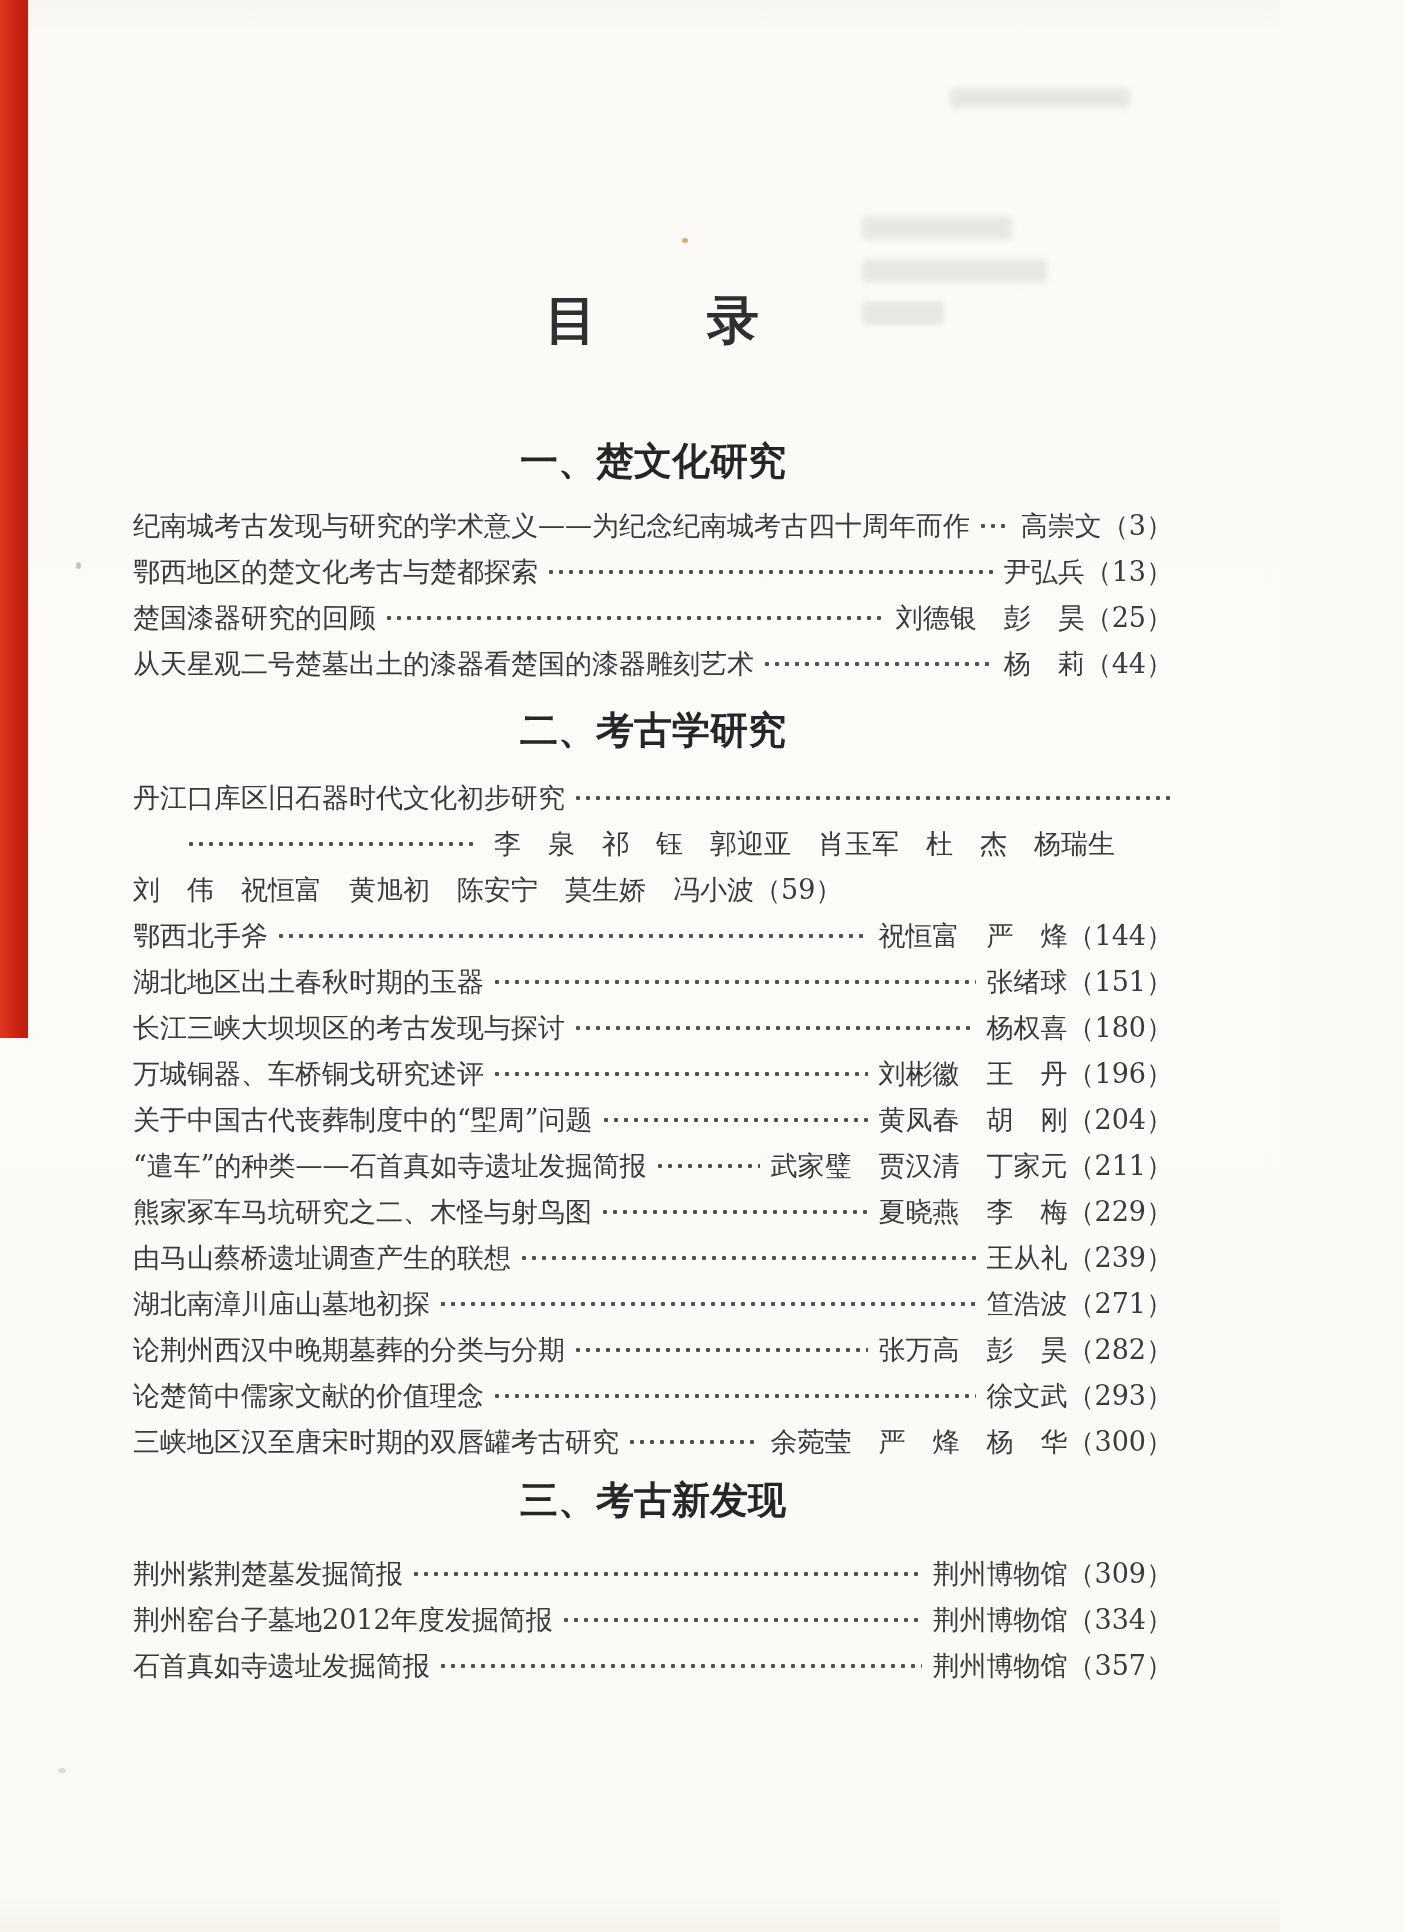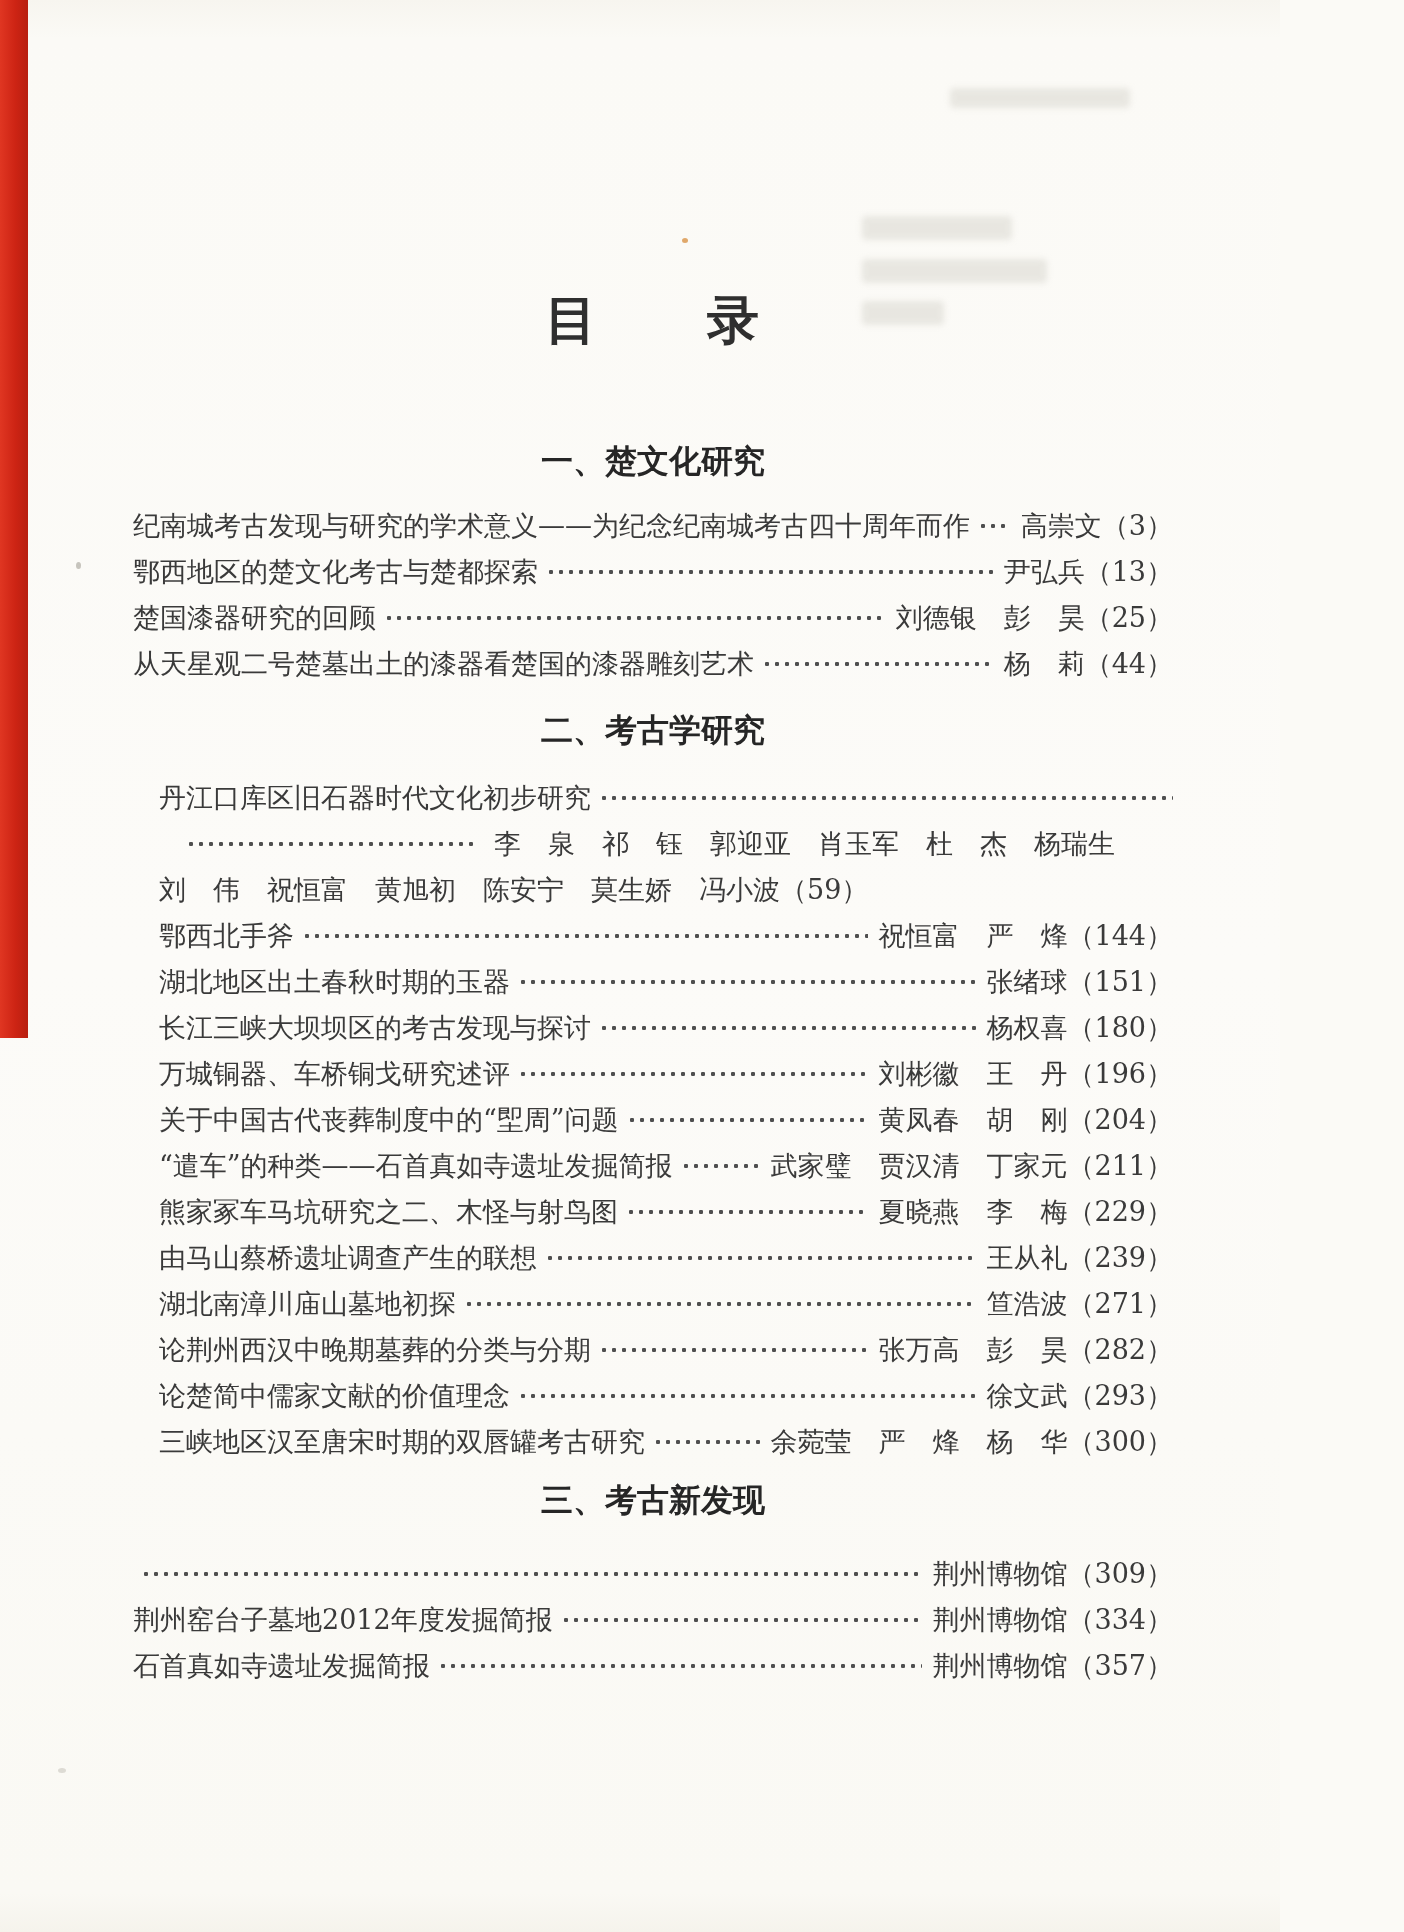--- a/index.html
+++ b/index.html
@@ -79,34 +79,34 @@
     font-size: 52px;
     line-height: 60px;
     font-weight: 700;
     color: #2f2f2f;
     white-space: pre;
     letter-spacing: 2px;
   }
   .sec-heading {
     margin: 0;
     text-align: center;
-    font-size: 32px;
+    font-size: 38px;
     line-height: 42px;
     font-weight: 700;
     color: #262626;
     font-family: "DejaVu Sans", "Liberation Sans", sans-serif;
     white-space: pre;
   }
   .sec-heading.h1 { margin-top: 90px; }
   .sec-heading.h2 { margin-top: 22px; }
   .sec-heading.h3 { margin-top: 14px; }
 
   .toc-list { margin: 0; }
   .toc-list.l1 { margin-top: 21px; }
-  .toc-list.l2 { margin-top: 24px; margin-left: 26px; }
+  .toc-list.l2 { margin-top: 24px; }
   .toc-list.l3 { margin-top: 30px; }
 
   .row {
     display: flex;
     align-items: baseline;
     height: 46px;
     line-height: 46px;
     font-size: 27px;
     white-space: nowrap;
   }
@@ -266,20 +266,21 @@
         <span class="et">三峡地区汉至唐宋时期的双唇罐考古研究</span>
         <span class="leader"></span>
         <span class="ea">余菀莹　严　烽　杨　华</span>
         <span class="ep">（300）</span>
       </div>
     </div>
 
     <h2 class="sec-heading h3">三、考古新发现</h2>
     <div class="toc-list l3">
       <div class="row">
+        <span class="et">荆州紫荆楚墓发掘简报</span>
         <span class="leader"></span>
         <span class="ea">荆州博物馆</span>
         <span class="ep">（309）</span>
       </div>
       <div class="row">
         <span class="et">荆州窑台子墓地2012年度发掘简报</span>
         <span class="leader"></span>
         <span class="ea">荆州博物馆</span>
         <span class="ep">（334）</span>
       </div>

